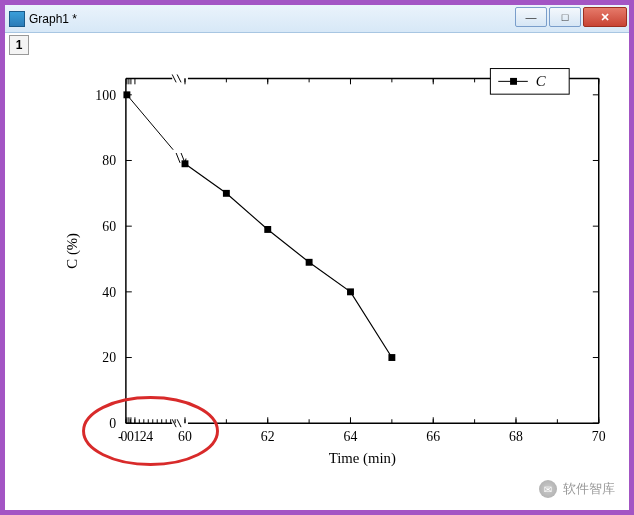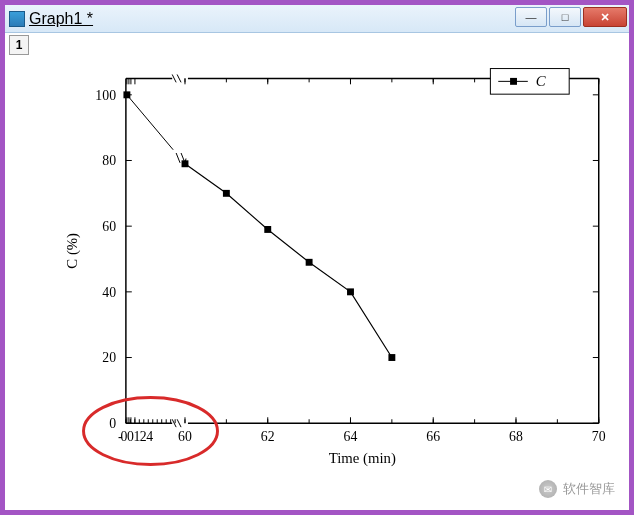--- a/index.html
+++ b/index.html
@@ -1,20 +1,20 @@
 <!DOCTYPE html>
 <html><head>
 <meta charset="utf-8">
 <style>
   * { box-sizing: border-box; margin: 0; padding: 0; }
   body { font-family: "Microsoft YaHei", Arial, sans-serif; background: #a355c4; width: 634px; height: 515px; position: relative; }
   .window { position: absolute; left: 3px; top: 3px; width: 628px; height: 509px; border: 2px solid #a355c4; background: #fff; }
   .titlebar { height: 28px; background: linear-gradient(#eaf3fb,#d7e8f7); border-bottom: 1px solid #a8c6e2; display: flex; align-items: center; padding-left: 4px; }
   .app-icon { width: 16px; height: 16px; background: linear-gradient(#3a9ed9,#2b7cb8); border: 1px solid #1a5a8a; margin-right: 4px; }
-  .title-text { font-size: 16px; color: #000; flex: 1; text-decoration: underline; }
+  .title-text { font-size: 12px; color: #000; flex: 1; }
   .win-btns { display: flex; height: 100%; }
   .win-btn { width: 32px; height: 20px; margin-top: 2px; margin-right: 2px; border: 1px solid #7a9ecb; background: linear-gradient(#f4f8fc,#d6e6f5); border-radius: 2px; display: flex; align-items: center; justify-content: center; font-size: 11px; color: #333; }
   .win-btn.close { width: 44px; background: linear-gradient(#e67a6a,#c84434); border-color: #9c2f20; color: #fff; font-weight: bold; }
   .content { position: absolute; top: 28px; left: 0; right: 0; bottom: 0; background: #fff; }
   .tab { position: absolute; left: 4px; top: 2px; width: 20px; height: 20px; border: 1px solid #999; background: #f4f4f4; display: flex; align-items: center; justify-content: center; font-size: 12px; font-weight: bold; }
   .plot-area { position: absolute; left: 8px; top: 6px; right: 8px; bottom: 8px; }
   svg { width: 100%; height: 100%; }
   .axis-text { font-family: "Times New Roman", serif; font-size: 15px; }
   .tick-text { font-family: "Times New Roman", serif; font-size: 14px; }
   .watermark { position: absolute; right: 14px; bottom: 12px; display: flex; align-items: center; font-size: 13px; color: #999; }

